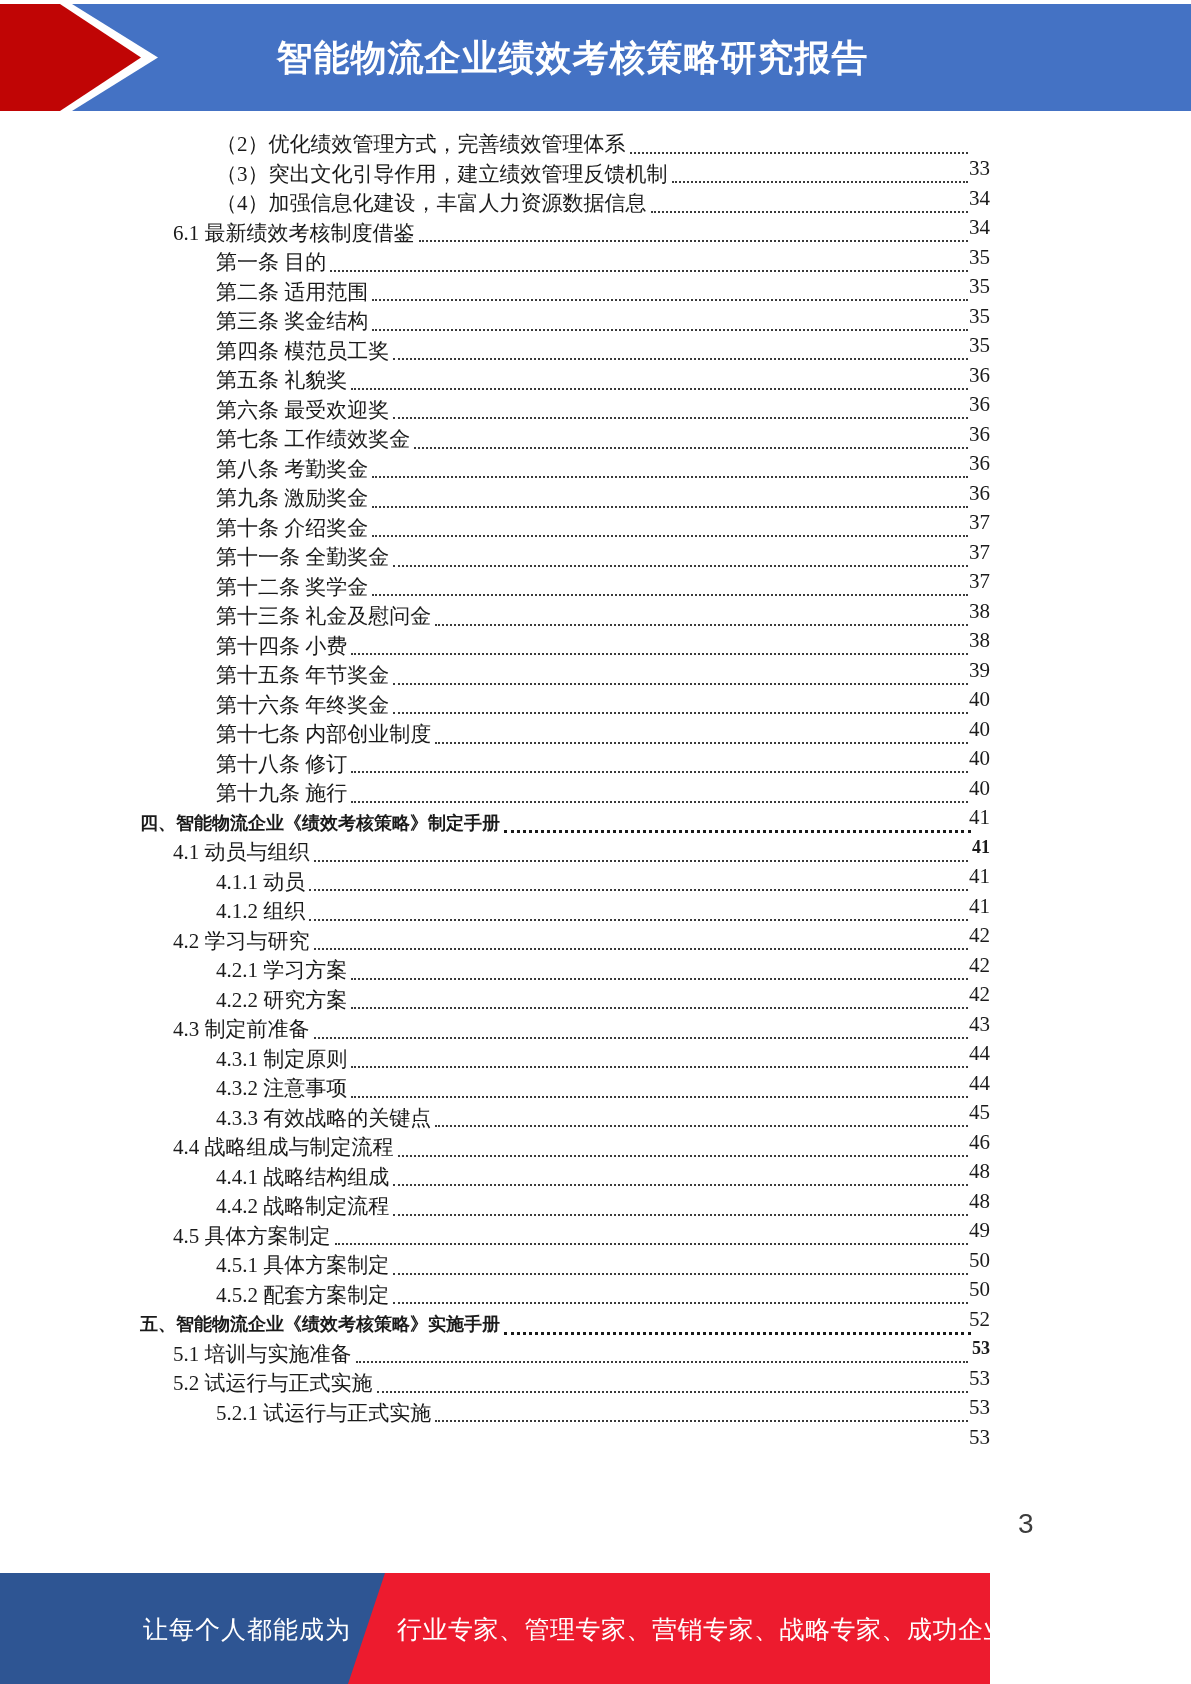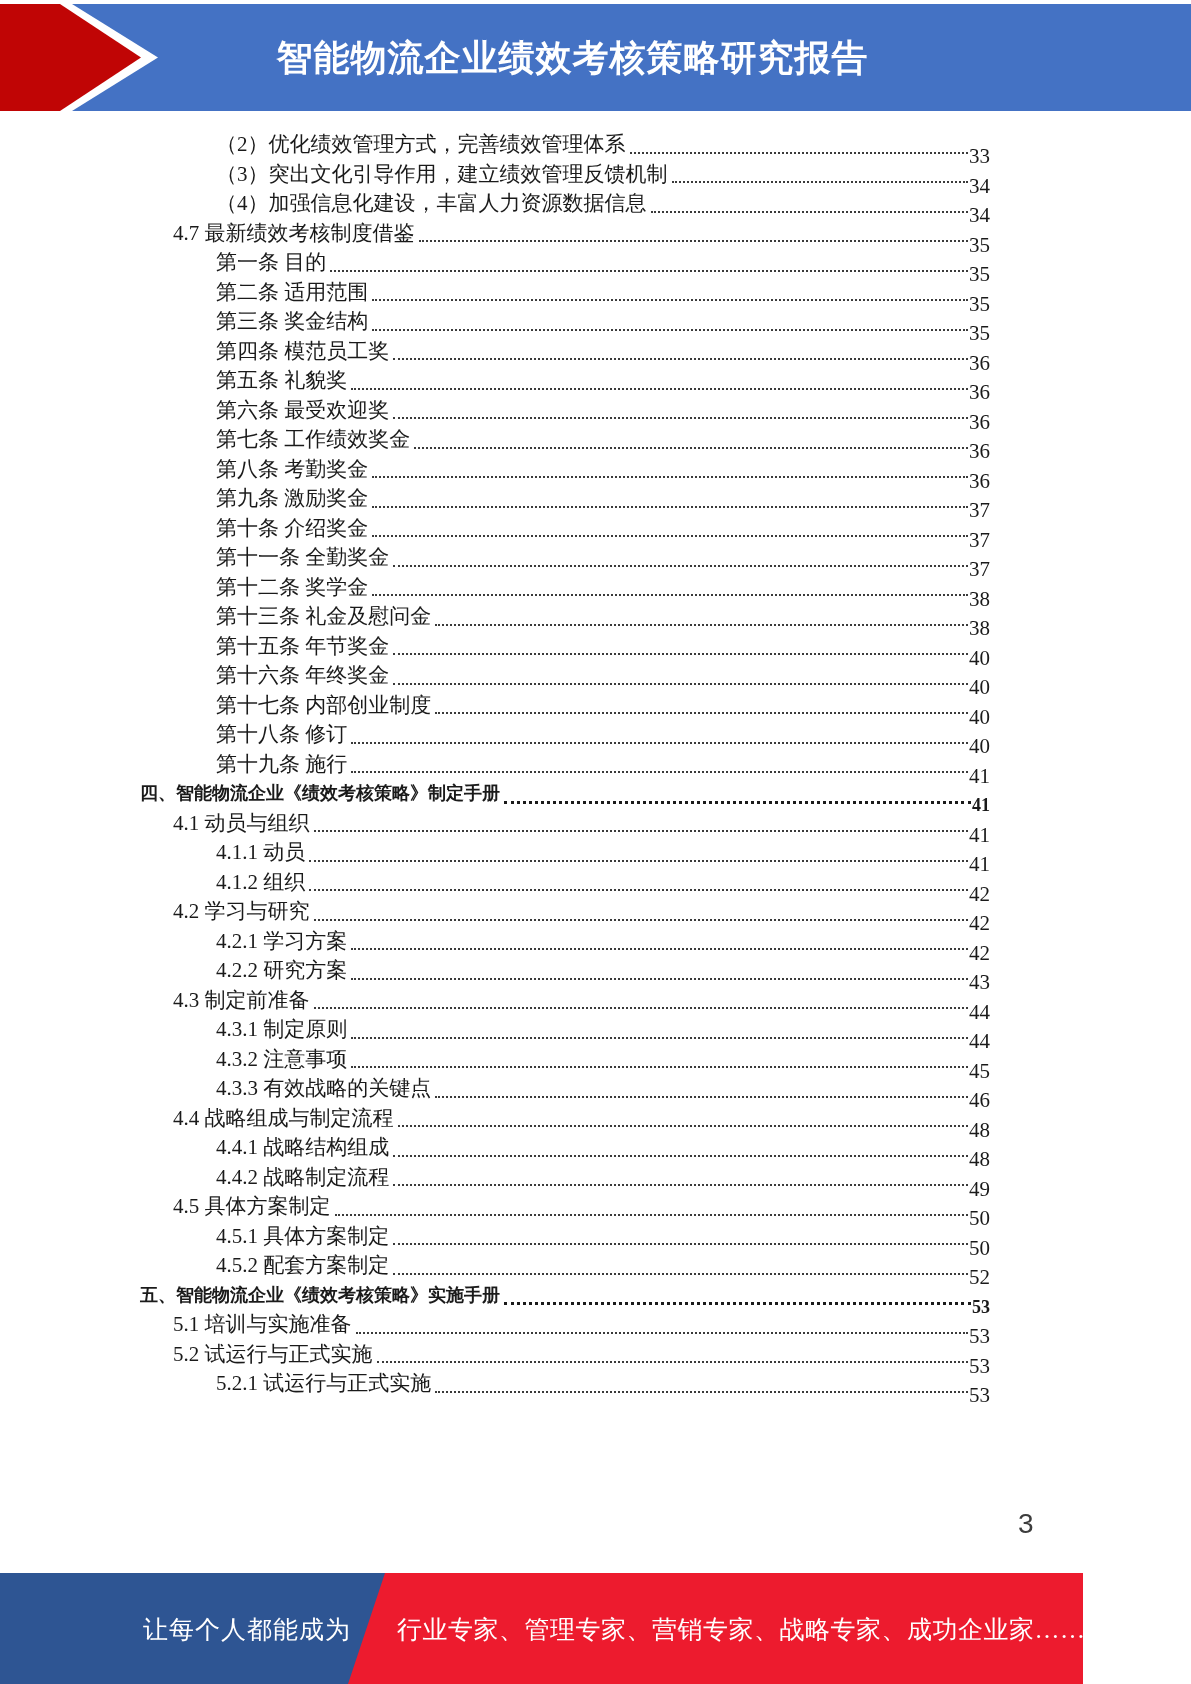--- a/index.html
+++ b/index.html
@@ -28,42 +28,41 @@
     white-space:nowrap;
   }
   
   .toc{
     position:absolute;left:140px;top:130px;width:850px;
     color:#1a1a1a;
   }
   .toc-row{
     display:flex;height:29.5px;line-height:29.5px;
     font-size:21px;
-    align-items:center;
   }
   .toc-row .label{white-space:nowrap;}
   .toc-row .leader{
     flex:1 1 auto;align-self:flex-end;
     border-bottom:2px dotted #3a3a3a;
     margin:0 1px 6px 4px;min-width:12px;
   }
   .toc-row .pg{white-space:nowrap;margin-top:24px;}
   .toc-row.lvl1{font-weight:bold;font-size:18px;}
   .toc-row.lvl1 .leader{border-bottom:3px dotted #1a1a1a;margin-bottom:5px;}
   .toc-row.lvl2 .label{margin-left:33px;}
   .toc-row.lvl3 .label{margin-left:76px;}
   
   .page-num{
     position:absolute;left:1018px;top:1508px;
     font-size:28px;color:#3d3d3d;
     font-family:"Liberation Sans","DejaVu Sans",sans-serif;
   }
   
   .footer-band{
-    position:absolute;left:0;top:1573px;width:1083px;height:111px;
+    position:absolute;left:0;top:1573px;width:990px;height:111px;
     background:var(--footer-blue,#2E5593);
   }
   .footer-red{
     position:absolute;left:0;top:0;width:100%;height:100%;
     background:var(--footer-red,#ED1B2E);
     clip-path:polygon(385px 0,100% 0,100% 100%,348px 100%);
   }
   .footer-left-text{
     position:absolute;left:143px;top:50%;transform:translateY(-50%);
     color:#ffffff;font-size:25px;letter-spacing:1px;white-space:nowrap;
@@ -96,21 +95,21 @@
         <span class="label">（3）突出文化引导作用，建立绩效管理反馈机制</span>
         <span class="leader"></span>
         <span class="pg">34</span>
       </div>
       <div class="toc-row lvl3">
         <span class="label">（4）加强信息化建设，丰富人力资源数据信息</span>
         <span class="leader"></span>
         <span class="pg">34</span>
       </div>
       <div class="toc-row lvl2">
-        <span class="label">4.7 最新绩效考核制度借鉴</span>
+        <span class="label">6.1 最新绩效考核制度借鉴</span>
         <span class="leader"></span>
         <span class="pg">35</span>
       </div>
       <div class="toc-row lvl3">
         <span class="label">第一条 目的</span>
         <span class="leader"></span>
         <span class="pg">35</span>
       </div>
       <div class="toc-row lvl3">
         <span class="label">第二条 适用范围</span>
@@ -164,20 +163,25 @@
       </div>
       <div class="toc-row lvl3">
         <span class="label">第十二条 奖学金</span>
         <span class="leader"></span>
         <span class="pg">38</span>
       </div>
       <div class="toc-row lvl3">
         <span class="label">第十三条 礼金及慰问金</span>
         <span class="leader"></span>
         <span class="pg">38</span>
+      </div>
+      <div class="toc-row lvl3">
+        <span class="label">第十四条 小费</span>
+        <span class="leader"></span>
+        <span class="pg">39</span>
       </div>
       <div class="toc-row lvl3">
         <span class="label">第十五条 年节奖金</span>
         <span class="leader"></span>
         <span class="pg">40</span>
       </div>
       <div class="toc-row lvl3">
         <span class="label">第十六条 年终奖金</span>
         <span class="leader"></span>
         <span class="pg">40</span>

